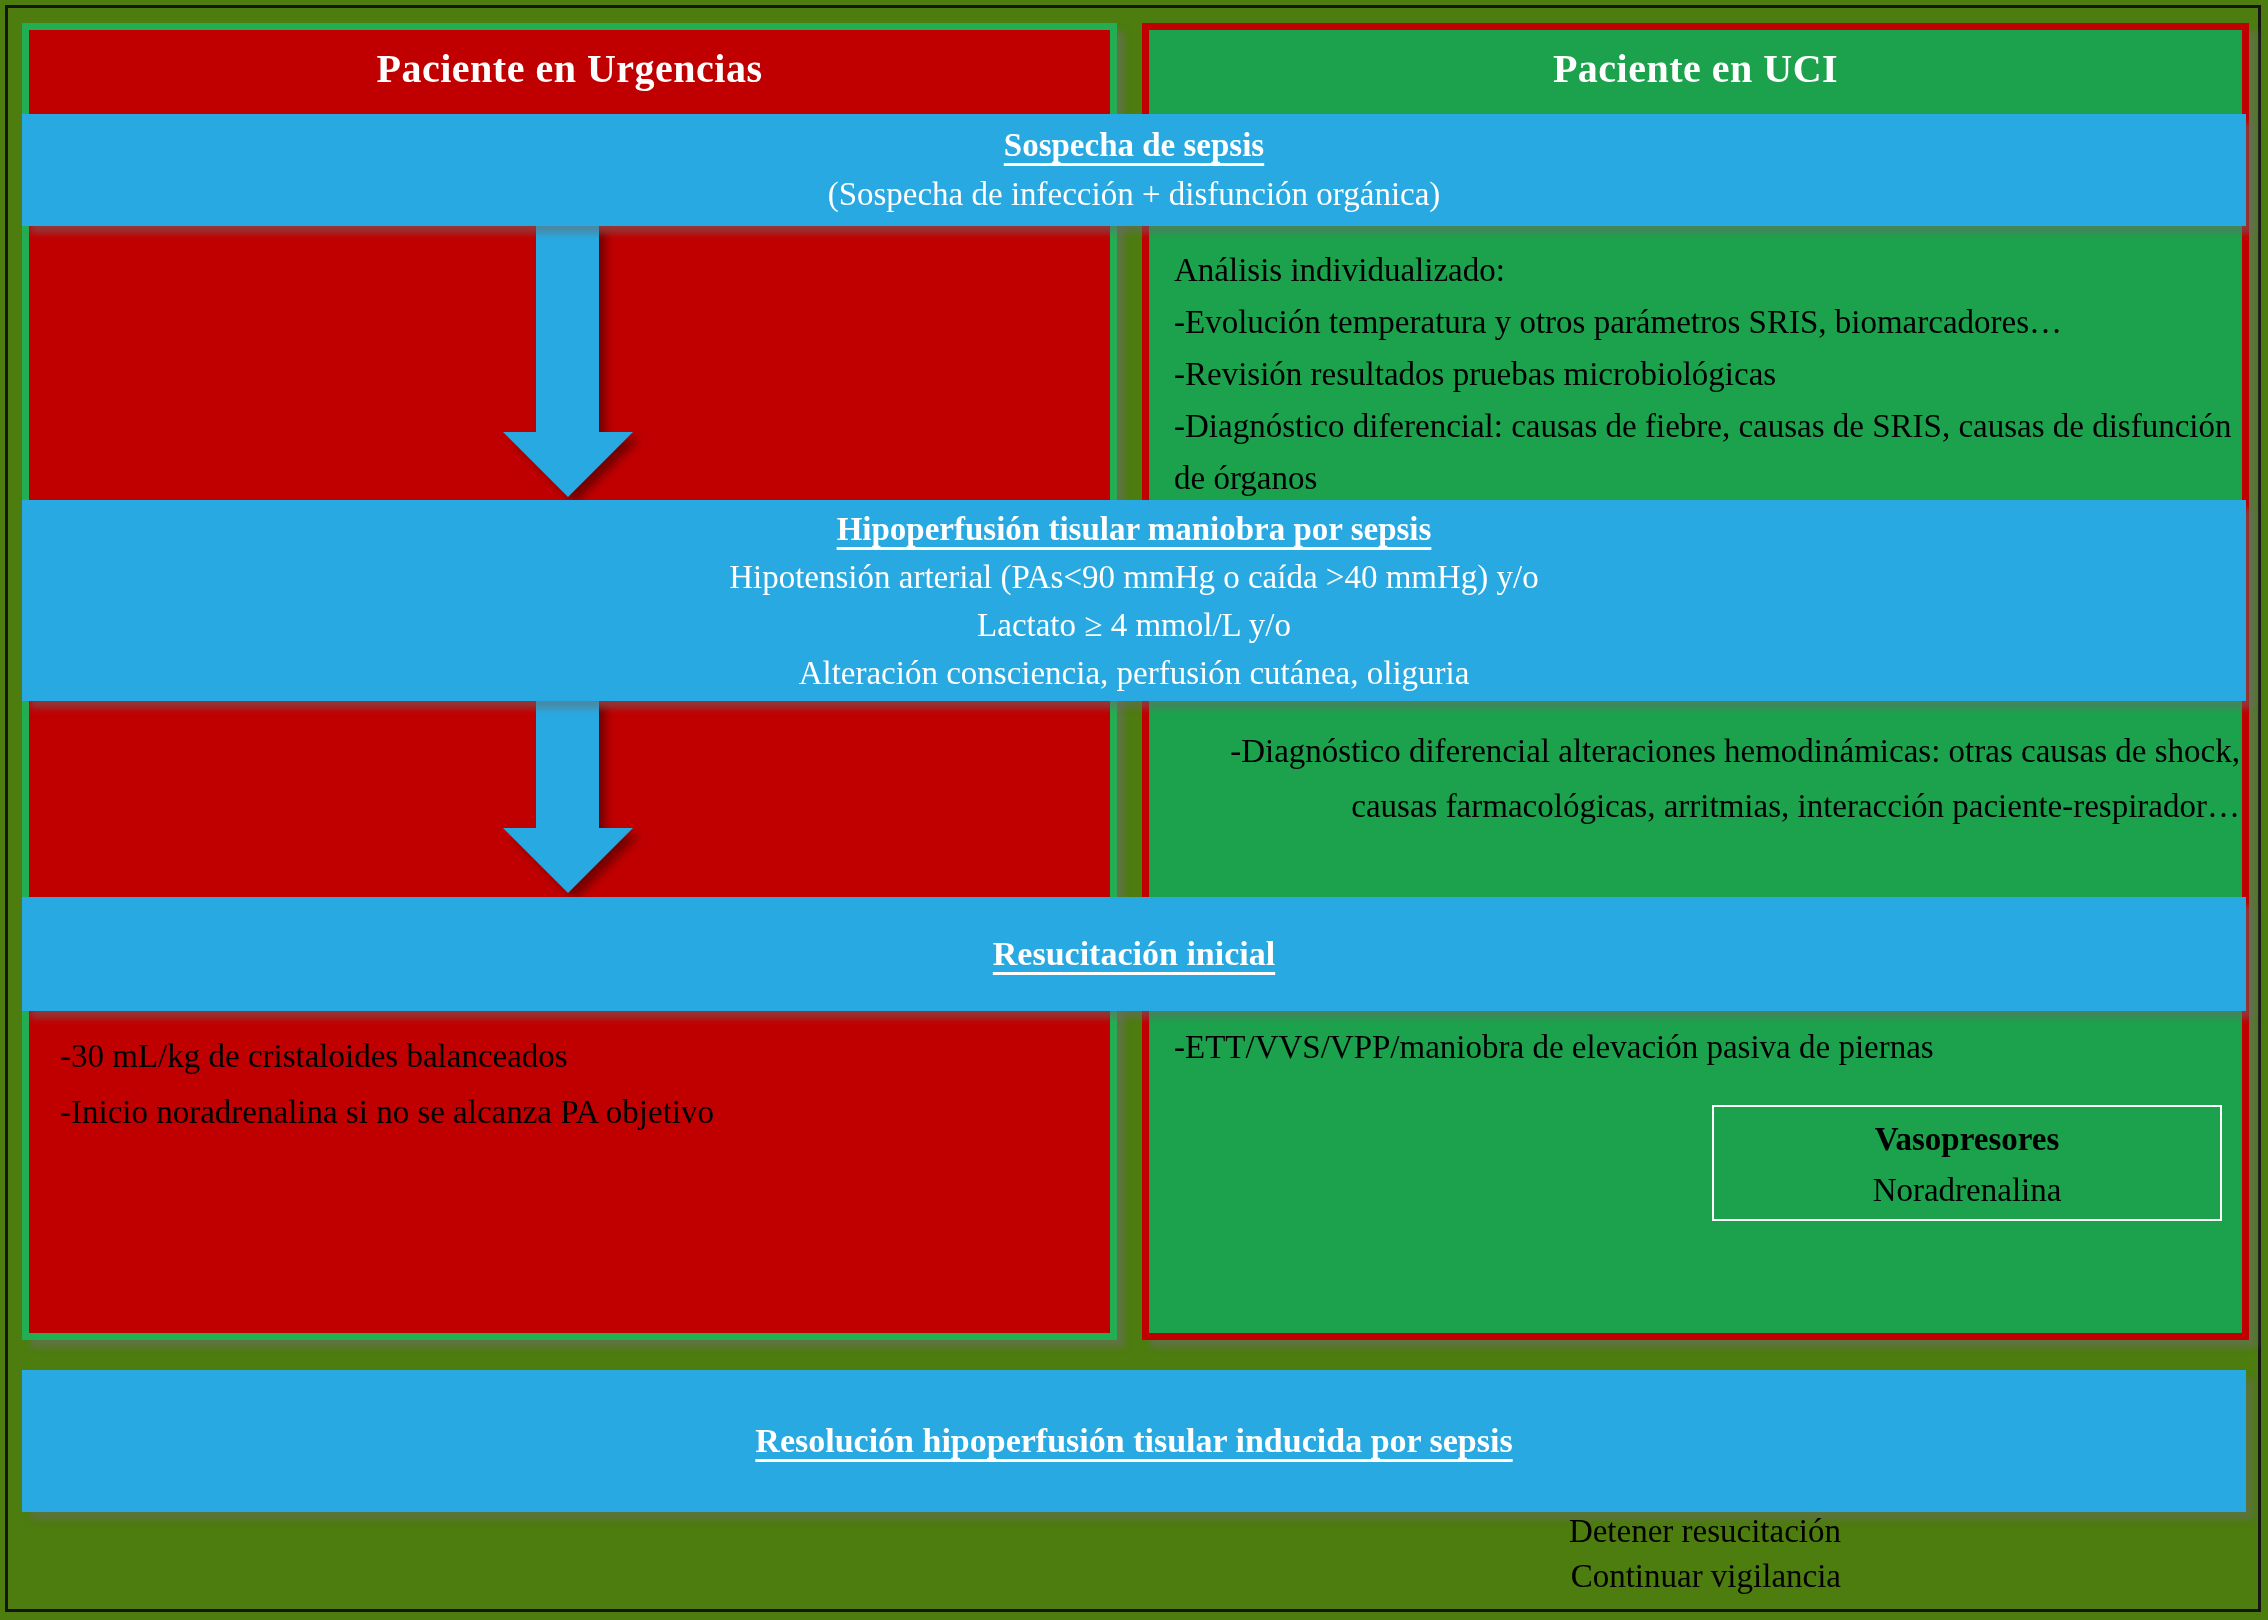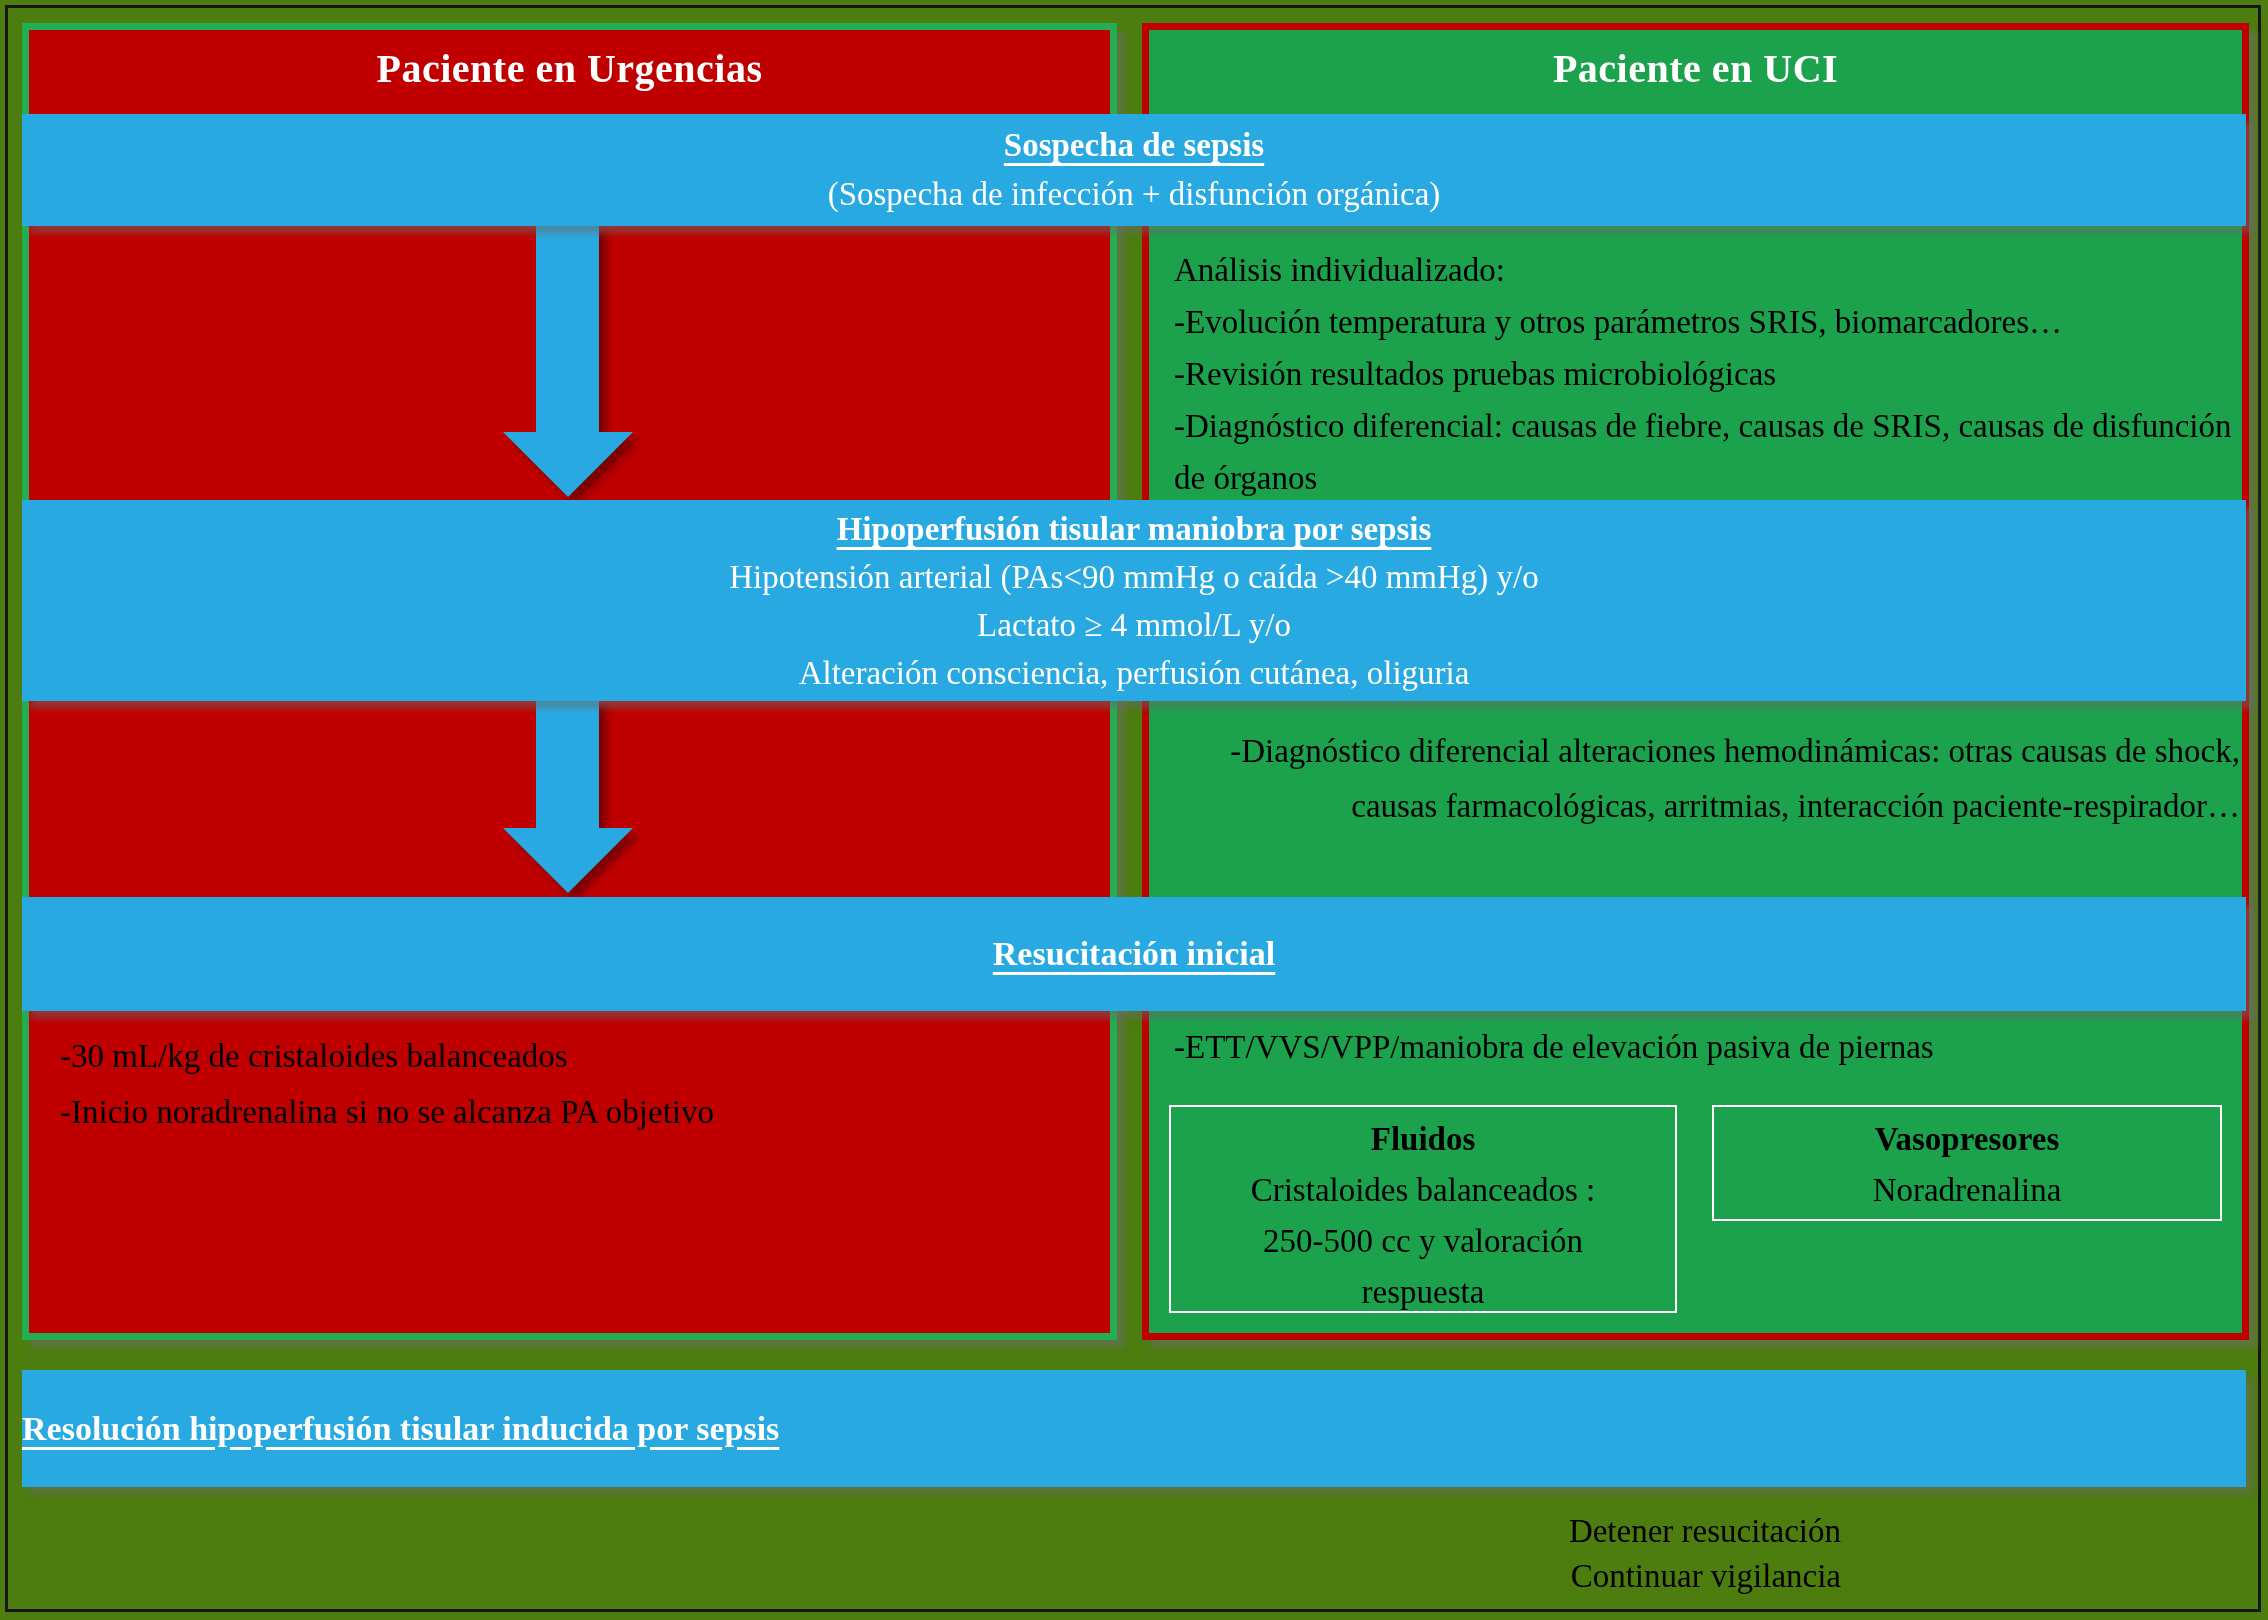--- a/index.html
+++ b/index.html
@@ -24,21 +24,21 @@
 
   
   .band{
     position:absolute;left:22px;width:2224px;background:#29A9E1;color:#ffffff;
     text-align:center;box-shadow:8.1px 8.1px 6.3px rgba(105,105,105,.5);
   }
   .band-hd{font-weight:bold;text-decoration:underline;text-decoration-thickness:2.7px;text-underline-offset:7.2px;}
   #band1{top:114px;height:112px;padding-top:7.2px;font-size:33px;line-height:49px;}
   #band2{top:500px;height:201px;padding-top:5.4px;font-size:33px;line-height:48px;}
   #band3{top:897px;height:114px;font-size:34px;display:flex;align-items:center;justify-content:center;}
-  #band4{top:1370px;height:117px;font-size:34px;display:flex;align-items:center;}
+  #band4{top:1370px;height:142px;font-size:34px;display:flex;align-items:center;justify-content:center;}
 
   
   .arrow{position:absolute;inset:0;pointer-events:none;filter:drop-shadow(7.2px 7.2px 4.5px rgba(60,0,0,.55));}
   .arrow .shaft{position:absolute;left:536px;width:63px;background:#29A9E1;}
   .arrow .head{position:absolute;left:503px;width:0;height:0;
     border-left:65px solid transparent;border-right:65px solid transparent;border-top:65px solid #29A9E1;}
   #arrow1 .shaft{top:224px;height:210px;}
   #arrow1 .head{top:432px;}
   #arrow2 .shaft{top:698px;height:132px;}
   #arrow2 .head{top:828px;}
@@ -109,26 +109,20 @@
     <div>Análisis individualizado:</div>
     <div>-Evolución temperatura y otros parámetros SRIS, biomarcadores…</div>
     <div>-Revisión resultados pruebas microbiológicas</div>
     <div>-Diagnóstico diferencial: causas de fiebre, causas de SRIS, causas de disfunción de órganos</div>
   </div>
 
   <div class="blk" id="hemo">-Diagnóstico diferencial alteraciones hemodinámicas: otras causas de shock, causas farmacológicas, arritmias, interacción paciente-respirador…</div>
 
   <div class="blk" id="ett">-ETT/VVS/VPP/maniobra de elevación pasiva de piernas</div>
 
-  <div class="inner-box" id="fluids-box">
-    <div class="box-title">Fluidos</div>
-    <div>Cristaloides balanceados :</div>
-    <div>250-500 cc y valoración</div>
-    <div>respuesta</div>
-  </div>
 
   <div class="inner-box" id="vaso-box">
     <div class="box-title">Vasopresores</div>
     <div>Noradrenalina</div>
   </div>
 
   <div class="blk" id="left-resus">
     <div>-30 mL/kg de cristaloides balanceados</div>
     <div>-Inicio noradrenalina si no se alcanza PA objetivo</div>
   </div>

